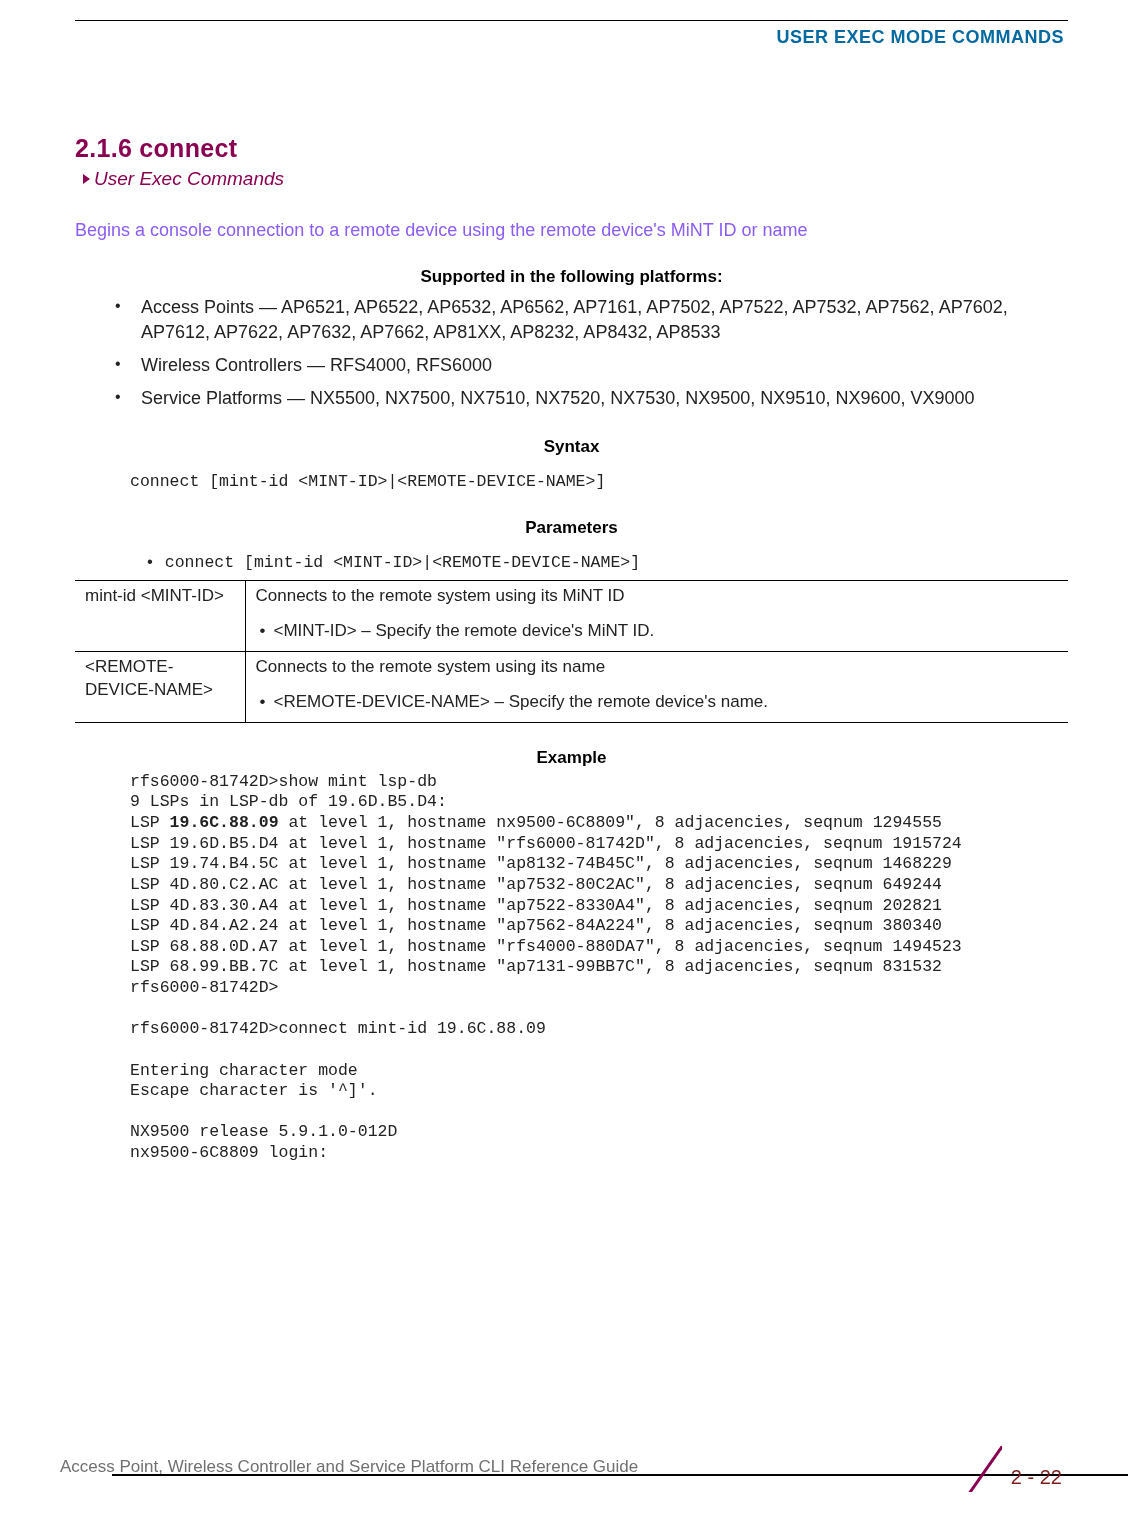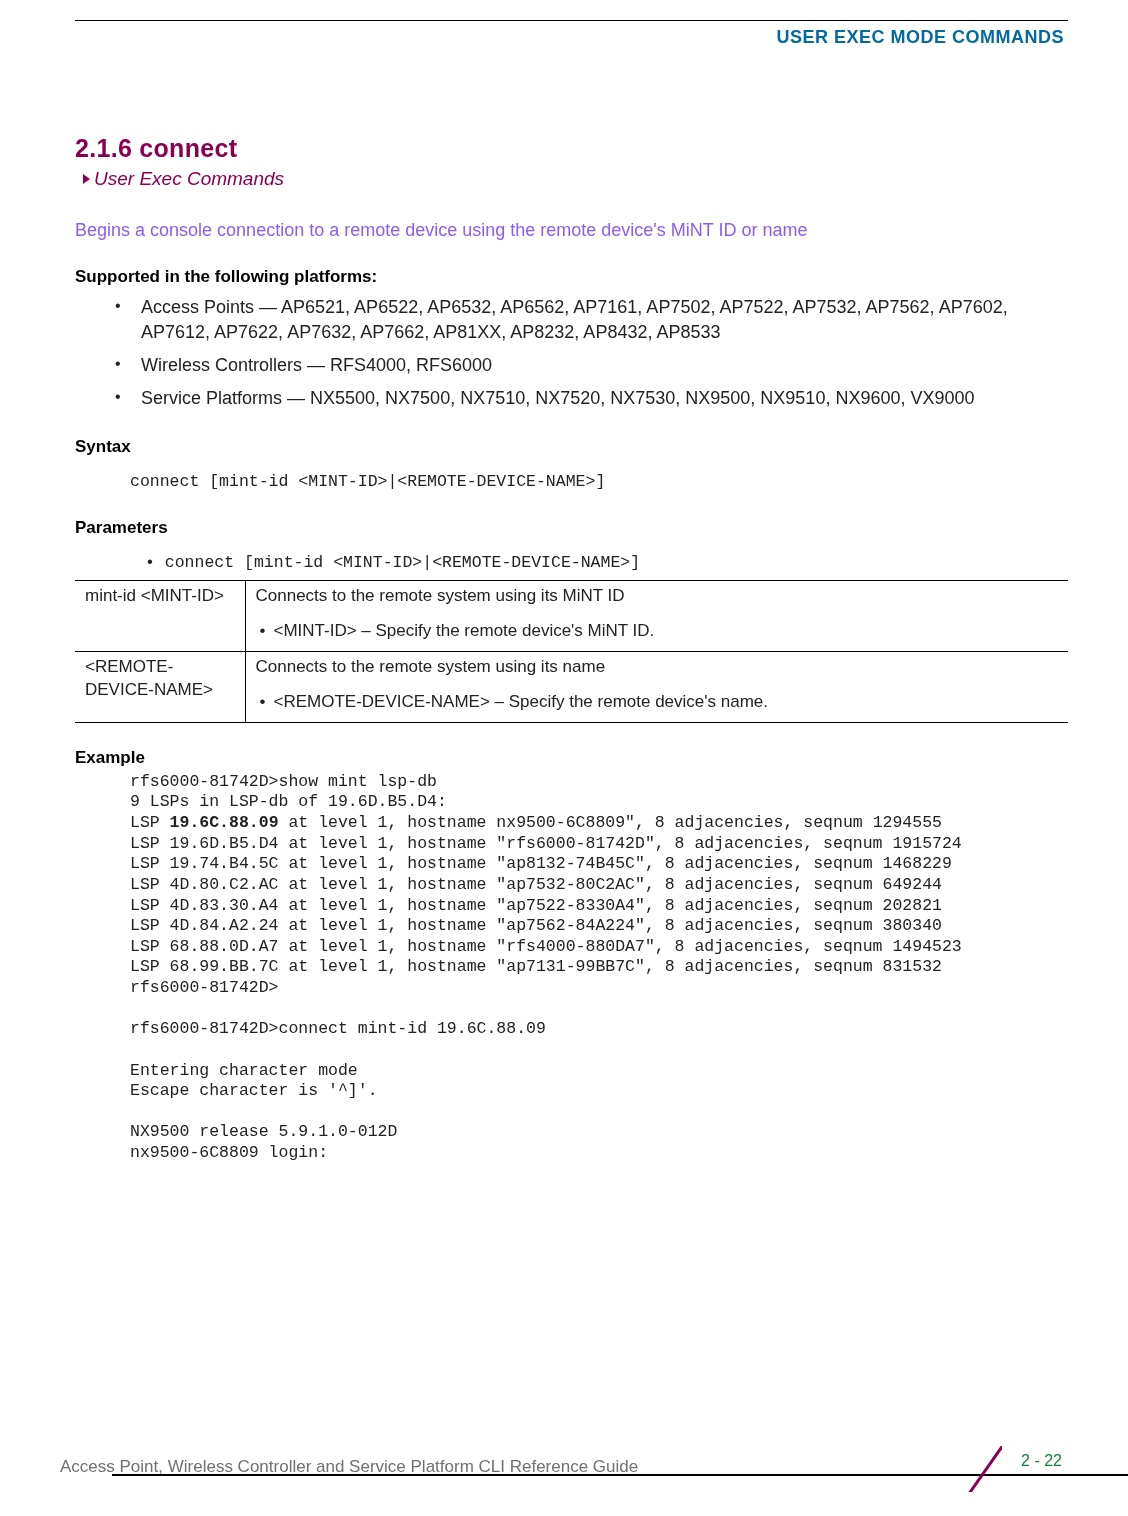--- a/index.html
+++ b/index.html
@@ -60,20 +60,21 @@
   .intro {
     margin-top: 26px;
     font-size: 18px;
     color: #8b5cf6;
   }
   .subheading {
     font-weight: 700;
     margin-top: 24px;
     font-size: 17px;
     color: #000;
+    text-align: center;
   }
   ul.platforms {
     list-style: none;
     padding-left: 40px;
     margin: 6px 0 0 0;
   }
   ul.platforms li {
     position: relative;
     padding-left: 26px;
     margin-bottom: 8px;
@@ -145,25 +146,25 @@
     height: 40px;
   }
   .footer-text {
     color: #707070;
     font-size: 17px;
     position: absolute;
     left: 0;
     top: 10px;
   }
   .footer-page {
-    color: #15803d;
-    font-size: 16px;
+    color: #7f1d1d;
+    font-size: 20px;
     position: absolute;
     right: 6px;
-    top: 4px;
+    top: 18px;
   }
   
   .slash {
     position: absolute;
     right: 66px;
     bottom: -6px;
     width: 46px;
     height: 46px;
     overflow: hidden;
   }

